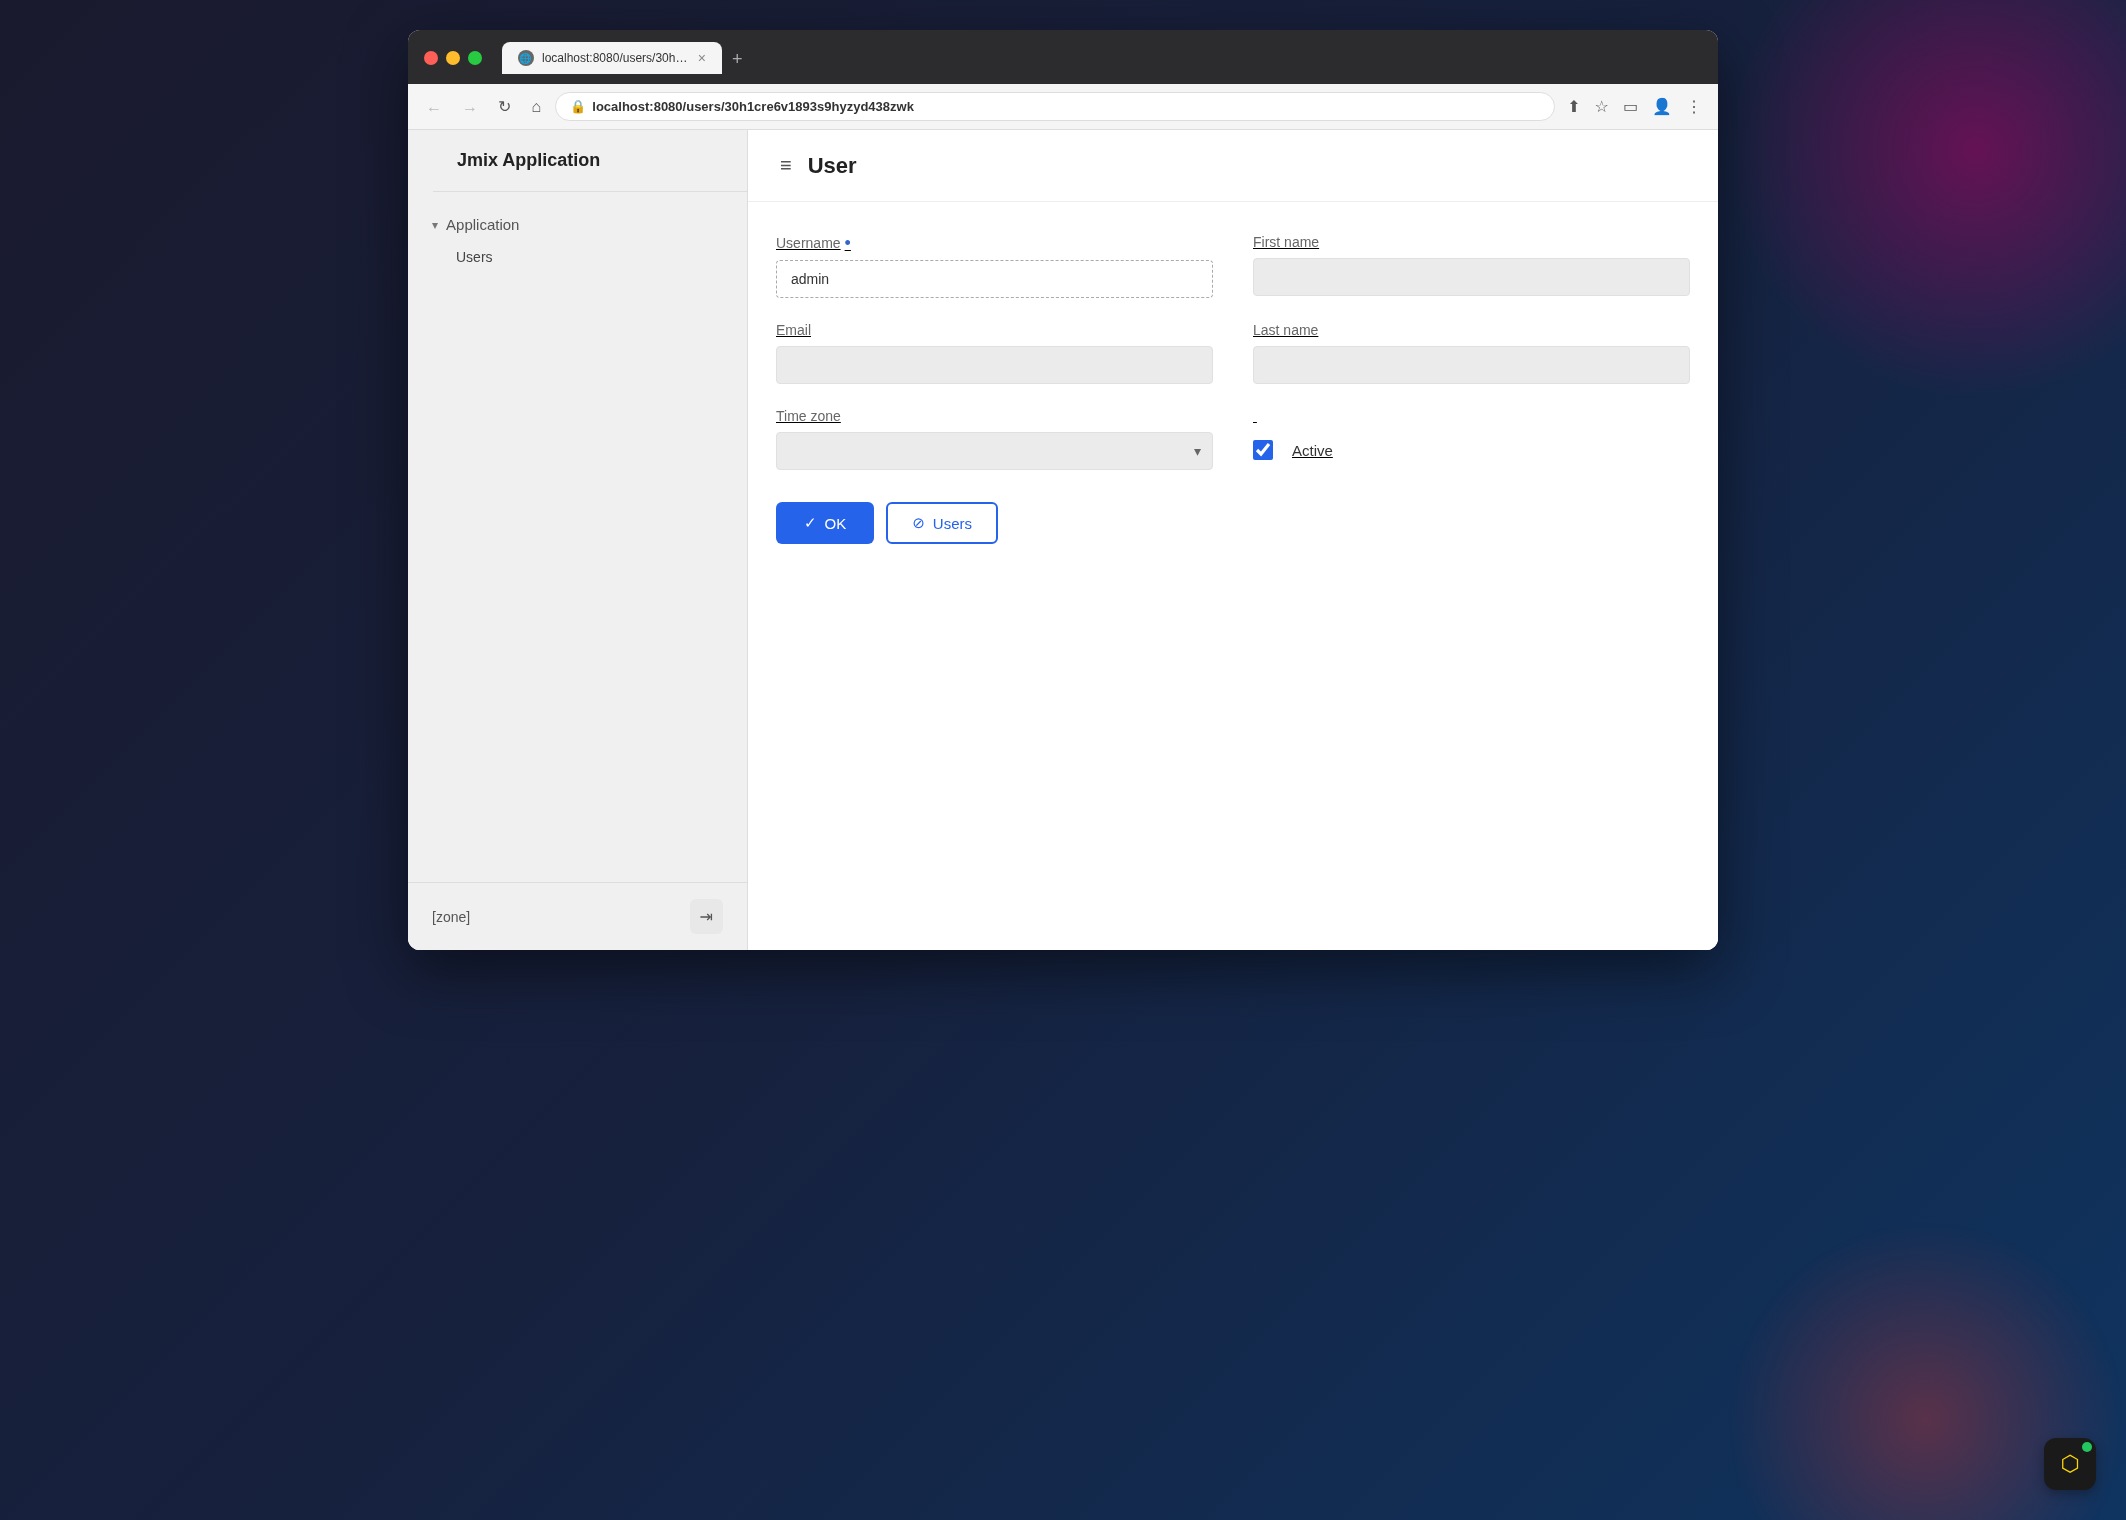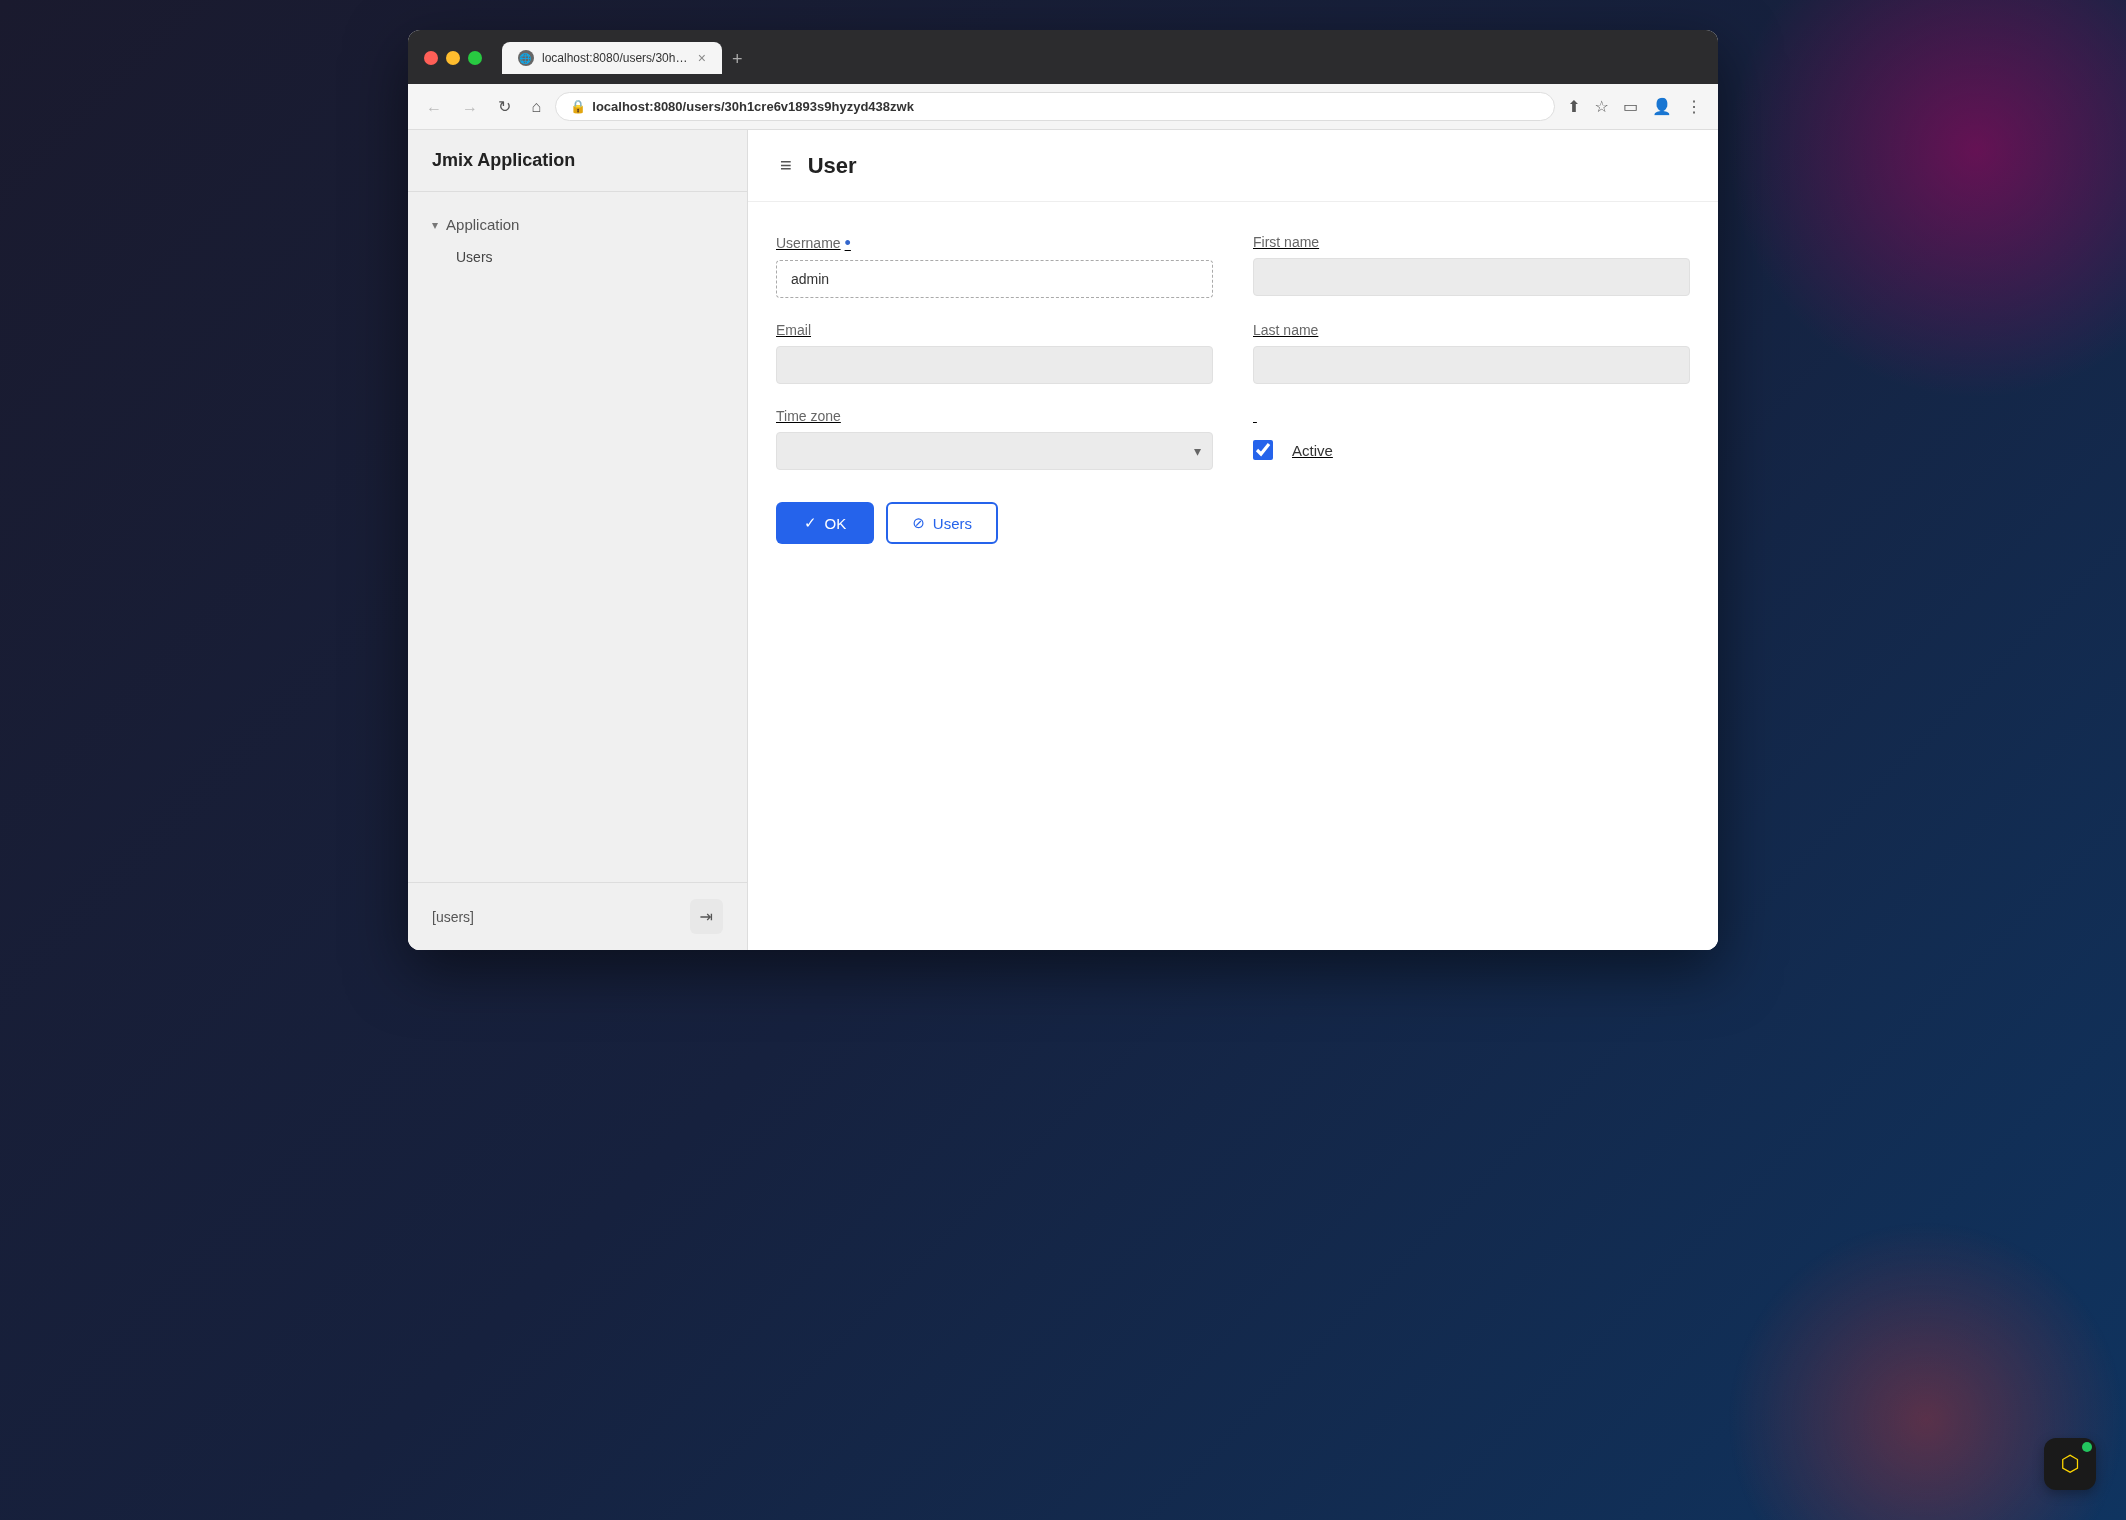--- a/index.html
+++ b/index.html
@@ -173,20 +173,21 @@
       flex-direction: column;
       flex-shrink: 0;
     }
 
     .sidebar-header {
       padding: 20px 24px;
       font-size: 18px;
       font-weight: 600;
       color: #222;
       border-bottom: 1px solid #ddd;
+      margin-left: 25px;
     }
 
     .sidebar-nav {
       flex: 1;
       padding: 16px 0;
     }
 
     .sidebar-group {
       padding: 0 12px;
     }
@@ -515,21 +516,21 @@
           <div class="sidebar-group-header">
             <span class="chevron-icon">▾</span>
             <span>Application</span>
           </div>
           <div class="sidebar-item">
             <span>Users</span>
           </div>
         </div>
       </div>
       <div class="sidebar-footer">
-        <span class="user-label">[users]</span>
+        <span class="user-label">[zone]</span>
         <button class="logout-btn">
           <span>⇥</span>
         </button>
       </div>
     </div>
 
     <div class="main-content">
       <div class="main-header">
         <button class="menu-icon-btn">
           <span>≡</span>

